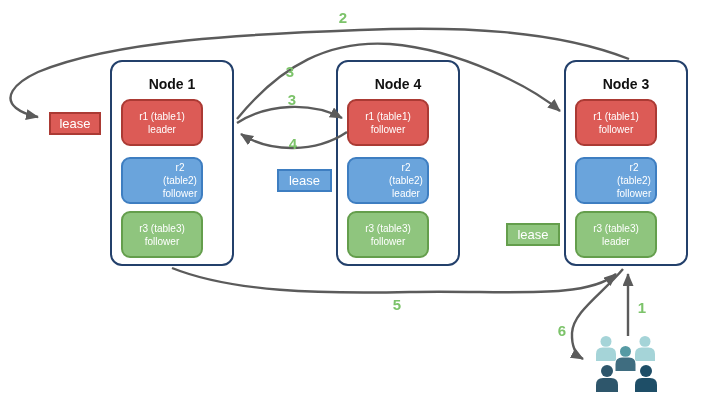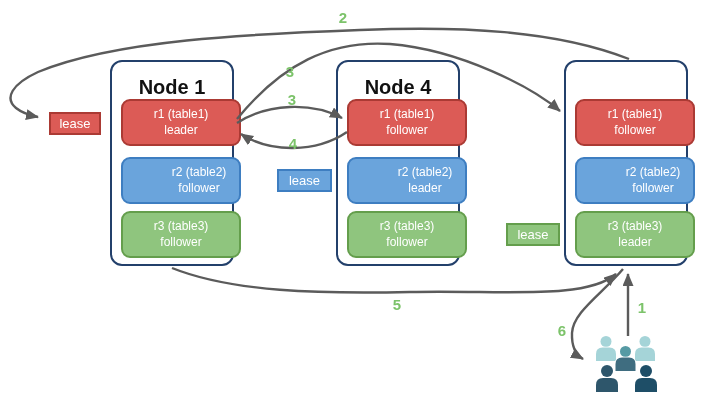--- a/index.html
+++ b/index.html
@@ -11,26 +11,26 @@
   .node{
     position:absolute;top:60px;width:124px;height:206px;
     background:#ffffff;border:2px solid #23406b;border-radius:12px;
     box-sizing:border-box;z-index:1;
   }
   .node-1{left:110px;}
   .node-2{left:336px;}
   .node-3{left:564px;}
   .node-title{
     position:absolute;top:14px;left:0;width:100%;text-align:center;
-    font-size:20px;font-weight:bold;color:#111111;
+    font-size:14px;font-weight:bold;color:#111111;
   }
   .replica{
-    position:absolute;left:9px;width:120px;height:47px;border-radius:9px;
+    position:absolute;left:9px;width:82px;height:47px;border-radius:9px;
     box-sizing:border-box;display:flex;flex-direction:column;align-items:center;
-    justify-content:center;color:#ffffff;font-size:12px;line-height:1.3;text-align:center;
+    justify-content:center;color:#ffffff;font-size:10px;line-height:1.3;text-align:center;
   }
   .replica span{display:block;}
   .rpos-1{top:37px;}
   .rpos-2{top:95px;}
   .rpos-3{top:149px;}
   .c-red  {background:#dc5b56;border:2px solid #ab3a34;}
   .c-blue {background:#6aa4dc;border:2px solid #3e7ec1;padding-left:36px;}
   .c-green{background:#8fc57e;border:2px solid #649e4c;text-align:right;}
   
   .lease{
@@ -82,20 +82,21 @@
       <span>r2 (table2)</span>
       <span>leader</span>
     </div>
     <div class="replica c-green rpos-3">
       <span>r3 (table3)</span>
       <span>follower</span>
     </div>
   </div>
 
   <div class="node node-3">
+    <div class="node-title">Node 3</div>
     <div class="replica c-red rpos-1">
       <span>r1 (table1)</span>
       <span>follower</span>
     </div>
     <div class="replica c-blue rpos-2">
       <span>r2 (table2)</span>
       <span>follower</span>
     </div>
     <div class="replica c-green rpos-3">
       <span>r3 (table3)</span>

